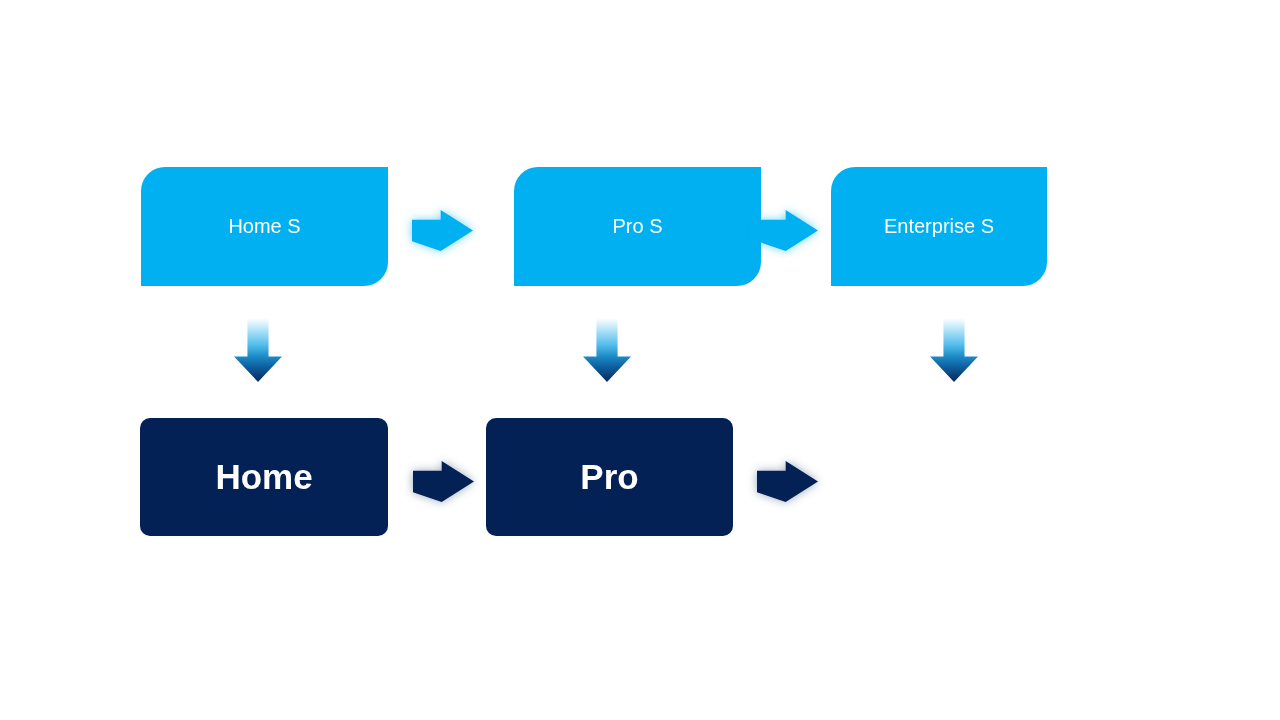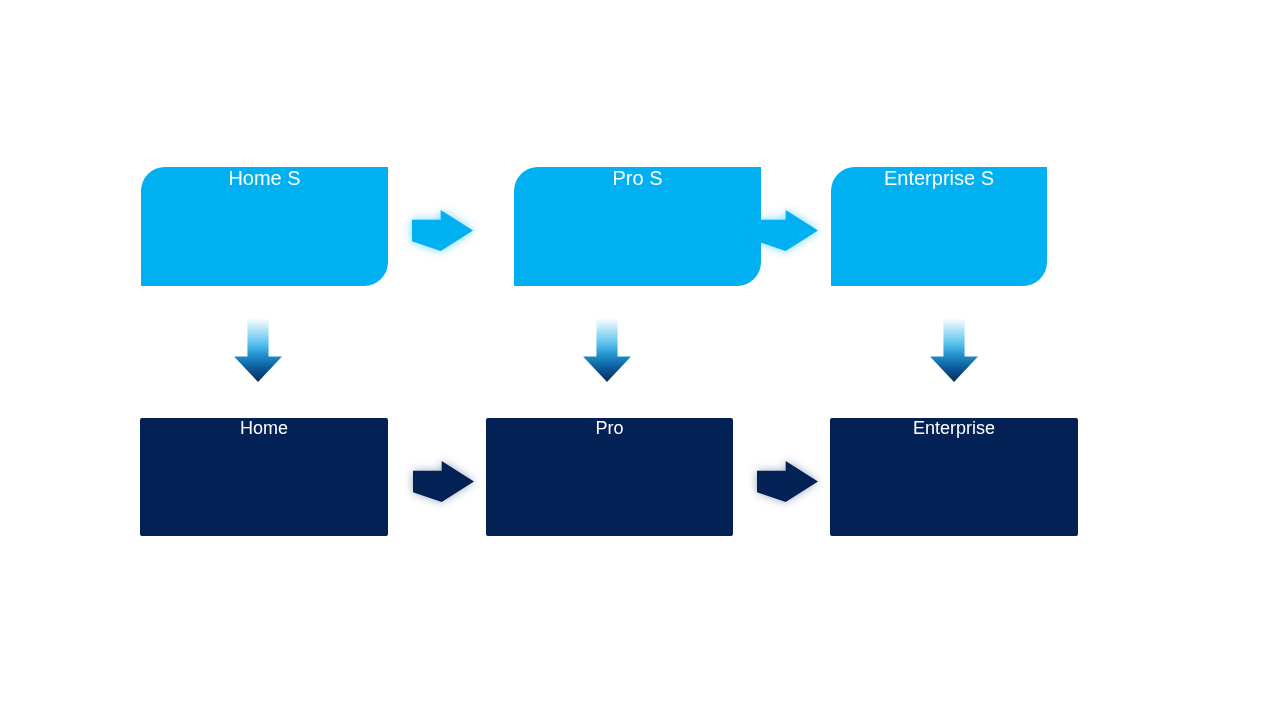--- a/index.html
+++ b/index.html
@@ -9,36 +9,37 @@
     width: 1280px;
     height: 720px;
     background: var(--canvas, #ffffff);
     font-family: "Liberation Sans", sans-serif;
     overflow: hidden;
   }
 
   .node {
     position: absolute;
     display: flex;
-    align-items: flex-start;
+    align-items: center;
     justify-content: center;
     color: var(--label-text, #ffffff);
     text-align: center;
   }
 
   .node--service {
     background: var(--service-box, #00b0f0);
     border-radius: 24px 0 24px 0;
     font-size: 20px;
   }
 
   .node--product {
     background: var(--product-box, #032155);
-    border-radius: 2px;
-    font-size: 18px;
+    border-radius: 10px;
+    font-size: 35px;
+    font-weight: bold;
   }
 
   .arrow-glow { position: absolute; }
   .arrow-glow--light { filter: drop-shadow(0 0 5px rgba(0, 176, 240, 0.55)); }
   .arrow-glow--dark  { filter: drop-shadow(0 0 5px rgba(7, 42, 88, 0.40)); }
 
   .harrow {
     width: 61px;
     height: 41px;
     clip-path: polygon(0 24%, 47% 24%, 47% 0, 100% 50%, 47% 100%, 0 76%);
@@ -72,23 +73,20 @@
   </div>
 
   <div class="node node--product" style="left:140px; top:418px; width:248px; height:118px">
     <span>Home</span>
   </div>
 
   <div class="node node--product" style="left:486px; top:418px; width:247px; height:118px">
     <span>Pro</span>
   </div>
 
-  <div class="node node--product" style="left:830px; top:418px; width:248px; height:118px">
-    <span>Enterprise</span>
-  </div>
 
   <div class="arrow-glow arrow-glow--light" style="left:412px; top:210px">
     <div class="harrow harrow--light"></div>
   </div>
 
   <div class="arrow-glow arrow-glow--light" style="left:757px; top:210px">
     <div class="harrow harrow--light"></div>
   </div>
 
   <div class="arrow-glow arrow-glow--dark" style="left:413px; top:461px">

